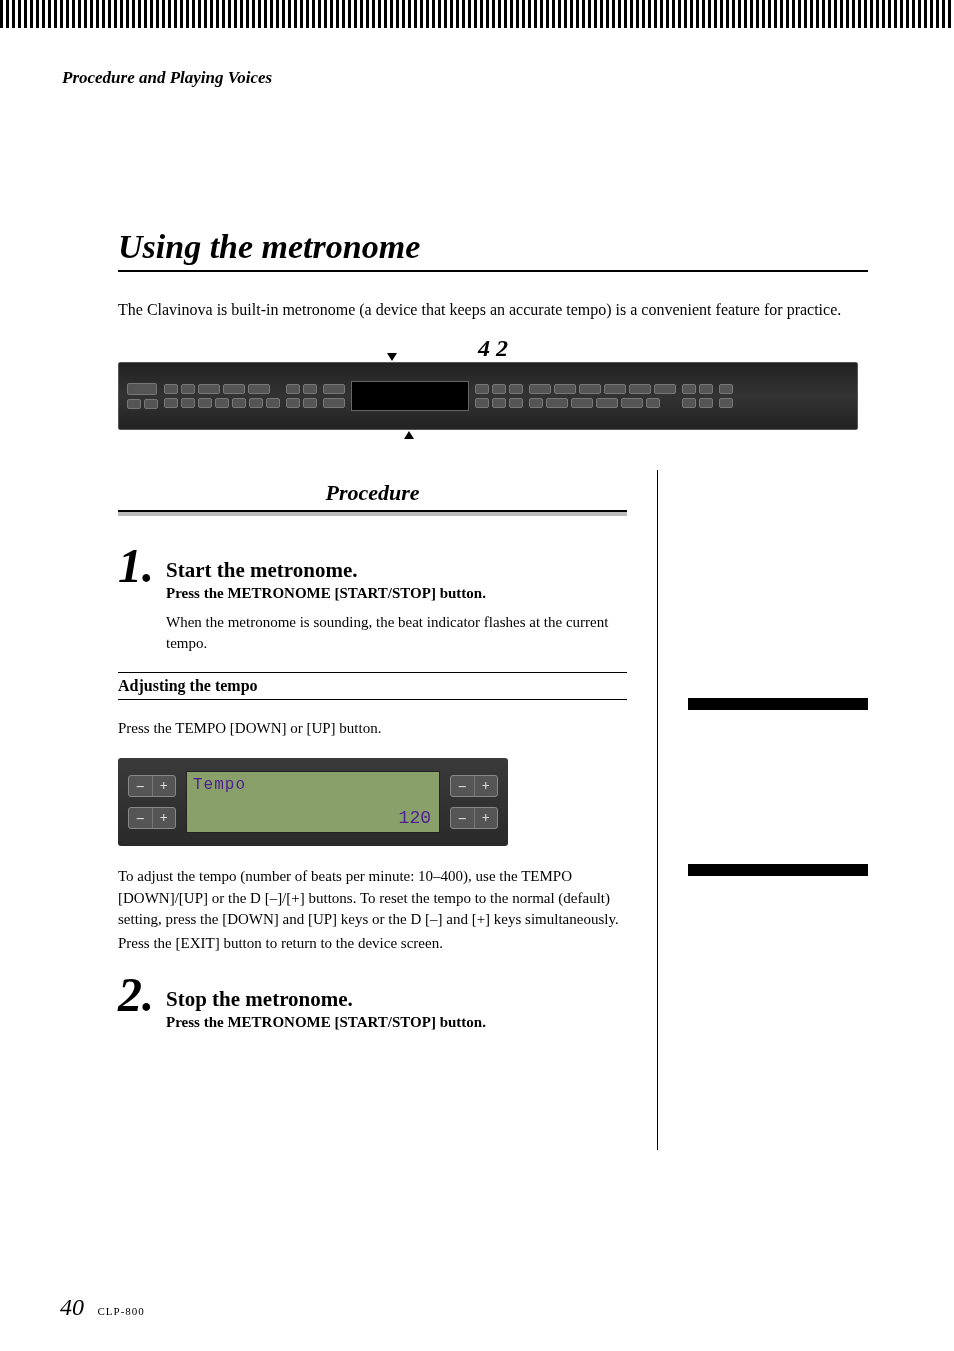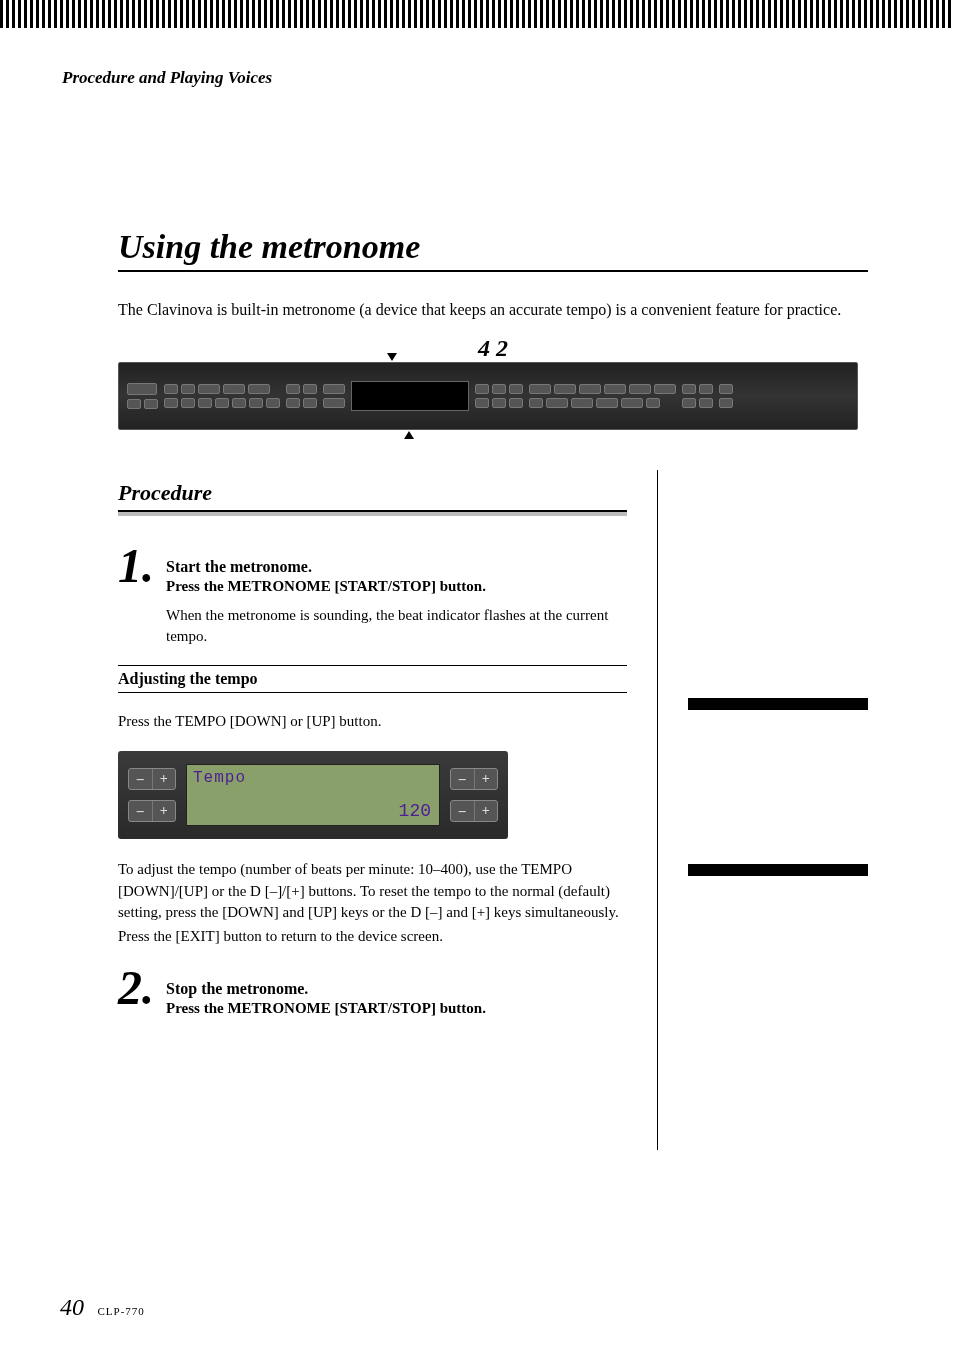--- a/index.html
+++ b/index.html
@@ -106,20 +106,21 @@
   .col-right {
     padding-top: 10px;
     padding-left: 30px;
     position: relative;
   }
   .procedure-heading {
     font-size: 22px;
     font-style: italic;
     font-weight: bold;
     margin-bottom: 4px;
+    text-align: center;
   }
   .procedure-rule {
     width: 100%;
     height: 6px;
     background: linear-gradient(#000 0 2px, #bbb 2px 6px);
     margin-bottom: 28px;
   }
   .step {
     display: flex;
     align-items: flex-start;
@@ -129,21 +130,21 @@
   .step-num {
     font-size: 48px;
     font-style: italic;
     font-weight: bold;
     line-height: 0.9;
     min-width: 36px;
   }
   .step-body { padding-top: 14px; }
   .step-title {
     font-weight: bold;
-    font-size: 16px;
+    font-size: 21px;
     margin-bottom: 2px;
   }
   .step-instr {
     font-weight: bold;
     font-size: 15px;
     margin-bottom: 10px;
   }
   .step-desc {
     font-size: 15px;
     line-height: 1.4;
@@ -398,14 +399,14 @@
       <div class="right-black-bar-1"></div>
       <div class="right-black-bar-2"></div>
     </div>
 
   </div>
 
 </div>
 
 <div class="footer">
   <span class="pnum">40</span>
-  <span class="model">CLP-770</span>
+  <span class="model">CLP-800</span>
 </div>
 
 </body></html>

